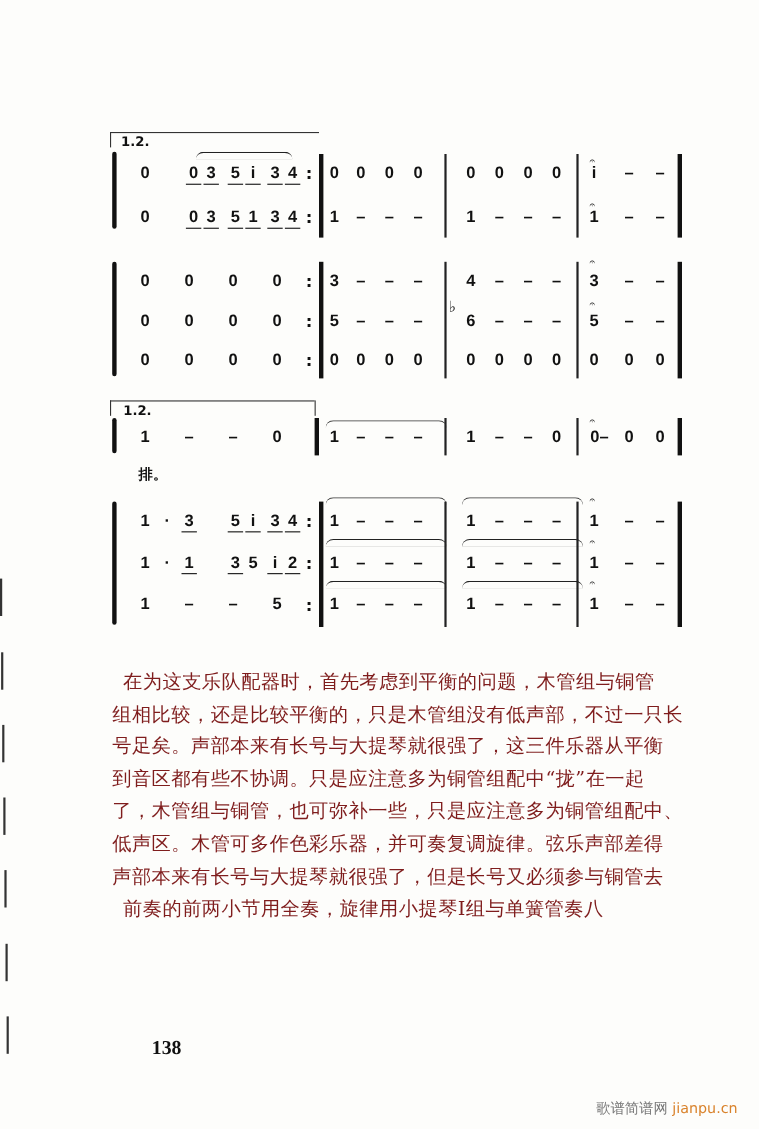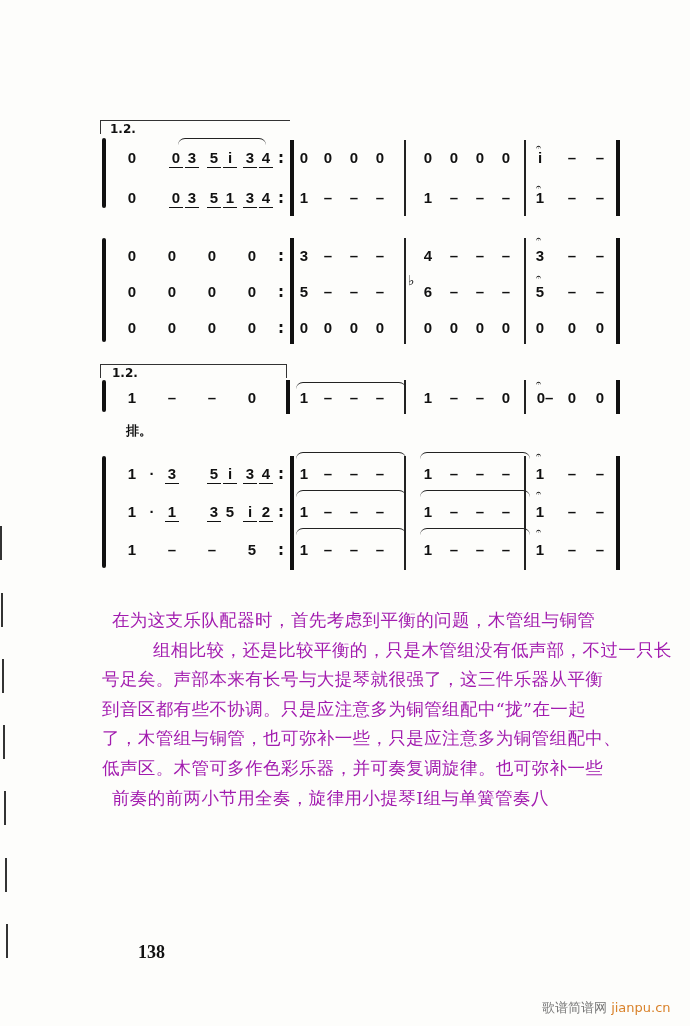--- a/index.html
+++ b/index.html
@@ -16,21 +16,21 @@
   .row { position:absolute; left:0; height:28px; width:540px; }
   .cell { position:absolute; top:0; width:20px; text-align:center; font-weight:bold; font-size:15px; line-height:28px; font-family:"Liberation Sans", sans-serif; }
   .cell.u::after { content:""; position:absolute; left:3px; right:3px; bottom:4px; height:1.5px; background:#111; }
   .bar { position:absolute; width:1.5px; background:#222; }
   .bar.dbl { width:4px; background:#111; }
   .repeat { position:absolute; font-weight:bold; font-size:15px; line-height:28px; }
   .slur { position:absolute; border-top:1.5px solid #222; border-radius:10px 10px 0 0; height:6px; }
   .fermata { position:absolute; font-size:9px; }
   .flat { position:absolute; font-size:14px; }
   .label-zh { position:absolute; font-size:13px; font-weight:bold; }
-  .text-block { position:absolute; left:112px; width:560px; font-family:"DejaVu Serif", serif; font-size:17.5px; line-height:29.6px; color:#a21caf; letter-spacing:0.4px; }
+  .text-block { position:absolute; left:112px; width:560px; font-family:"DejaVu Serif", serif; font-size:17.5px; line-height:29.6px; color:#7f1d1d; letter-spacing:0.4px; }
   .text-block p { margin:0; }
   .page-num { position:absolute; left:138px; top:942px; font-weight:bold; font-size:18px; font-family:"Liberation Serif", serif; }
   .watermark { position:absolute; left:542px; top:999px; font-size:13px; color:#777; }
   .watermark .wm-url { color:#d9822b; }
 </style>
 </head>
 <body>
 
 <div class="edge-mark" style="left:0;top:526px;height:34px;"></div>
 <div class="edge-mark" style="left:1px;top:593px;height:34px;"></div>
@@ -270,25 +270,26 @@
     <div class="bar" style="left:428px;top:10px;height:114px;"></div>
     <div class="bar dbl" style="left:520px;top:10px;height:114px;"></div>
     <span class="fermata" style="left:440px;top:4px;">𝄐</span>
     <span class="fermata" style="left:440px;top:42px;">𝄐</span>
     <span class="fermata" style="left:440px;top:80px;">𝄐</span>
   </div>
 </div>
 
 <div class="text-block" style="top:606px;">
   <p style="margin-left:-18px;">　在为这支乐队配器时，首先考虑到平衡的问题，木管组与铜管</p>
-  <p style="margin-left:-10px;text-align:right;">组相比较，还是比较平衡的，只是木管组没有低声部，不过一只长</p>
+  <p style="margin-left:-10px;">组相比较，还是比较平衡的，只是木管组没有低声部，不过一只长</p>
   <p style="margin-left:-10px;">号足矣。声部本来有长号与大提琴就很强了，这三件乐器从平衡</p>
   <p style="margin-left:-10px;">到音区都有些不协调。只是应注意多为铜管组配中“拢”在一起</p>
   <p style="margin-left:-10px;">了，木管组与铜管，也可弥补一些，只是应注意多为铜管组配中、</p>
-  <p style="margin-left:-10px;">低声区。木管可多作色彩乐器，并可奏复调旋律。也可弥补一些</p>
+  <p style="margin-left:-10px;">低声区。木管可多作色彩乐器，并可奏复调旋律。弦乐声部差得</p>
+  <p style="margin-left:-10px;">声部本来有长号与大提琴就很强了，但是长号又必须参与铜管去</p>
   <p style="margin-left:-18px;">　前奏的前两小节用全奏，旋律用小提琴Ⅰ组与单簧管奏八</p>
 </div>
 
 <div class="page-num">138</div>
 
 <div class="watermark">
   <span>歌谱简谱网</span>
   <span class="wm-url">jianpu.cn</span>
 </div>
 

